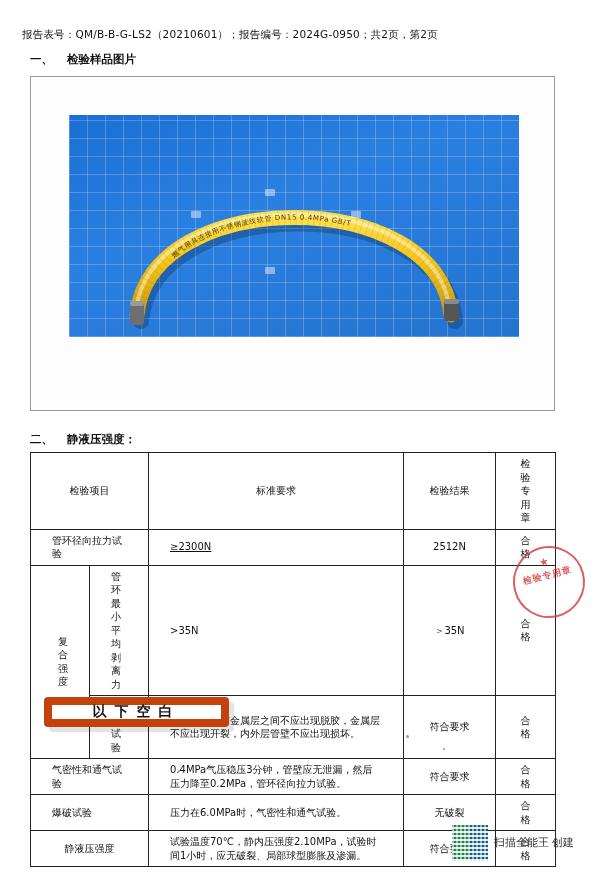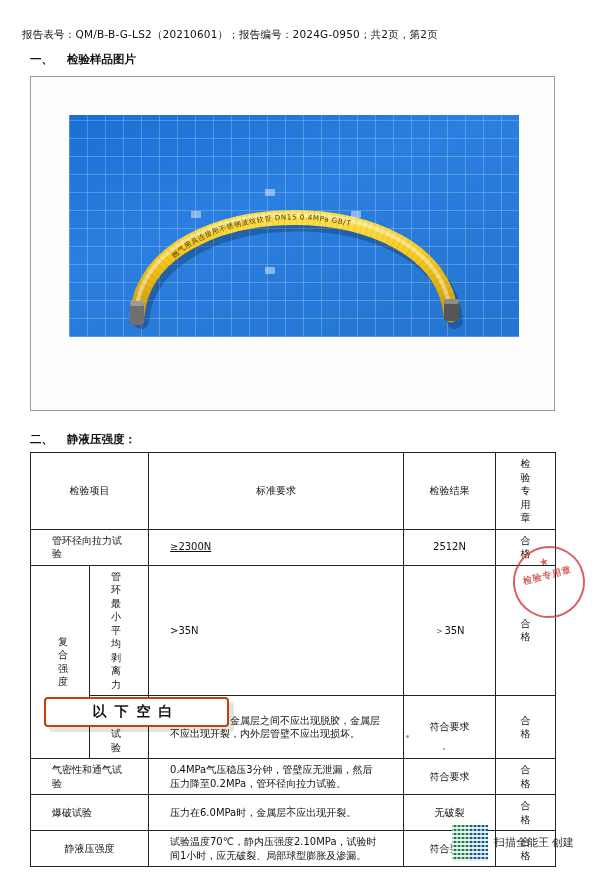--- a/index.html
+++ b/index.html
@@ -119,21 +119,21 @@
     top: 7px; left: 50%;
     transform: translateX(-50%);
     font-size: 11px;
   }
 
   
   .blank-box {
     position: absolute;
     top: 697px; left: 44px;
     width: 185px; height: 30px;
-    border: 2px solid #c2410c;
+    border: 8px solid #c2410c;
     border-radius: 4px;
     display: flex;
     align-items: center;
     justify-content: center;
     font-size: 14px;
     font-weight: bold;
     letter-spacing: 8px;
     background: #fff;
   }
   .blank-shadow {
@@ -264,21 +264,21 @@
         <td class="ctr">合格</td>
       </tr>
       <tr>
         <td colspan="2">气密性和通气试验</td>
         <td>0.4MPa气压稳压3分钟，管壁应无泄漏，然后压力降至0.2MPa，管环径向拉力试验。</td>
         <td class="ctr">符合要求</td>
         <td class="ctr">合格</td>
       </tr>
       <tr>
         <td colspan="2">爆破试验</td>
-        <td>压力在6.0MPa时，金属层不应出现开裂。</td>
+        <td>压力在6.0MPa时，气密性和通气试验。</td>
         <td class="ctr">无破裂</td>
         <td class="ctr">合格</td>
       </tr>
       <tr>
         <td colspan="2" class="ctr">静液压强度</td>
         <td>试验温度70℃，静内压强度2.10MPa，试验时间1小时，应无破裂、局部球型膨胀及渗漏。</td>
         <td class="ctr">符合要求</td>
         <td class="ctr">合格</td>
       </tr>
     </tbody>

